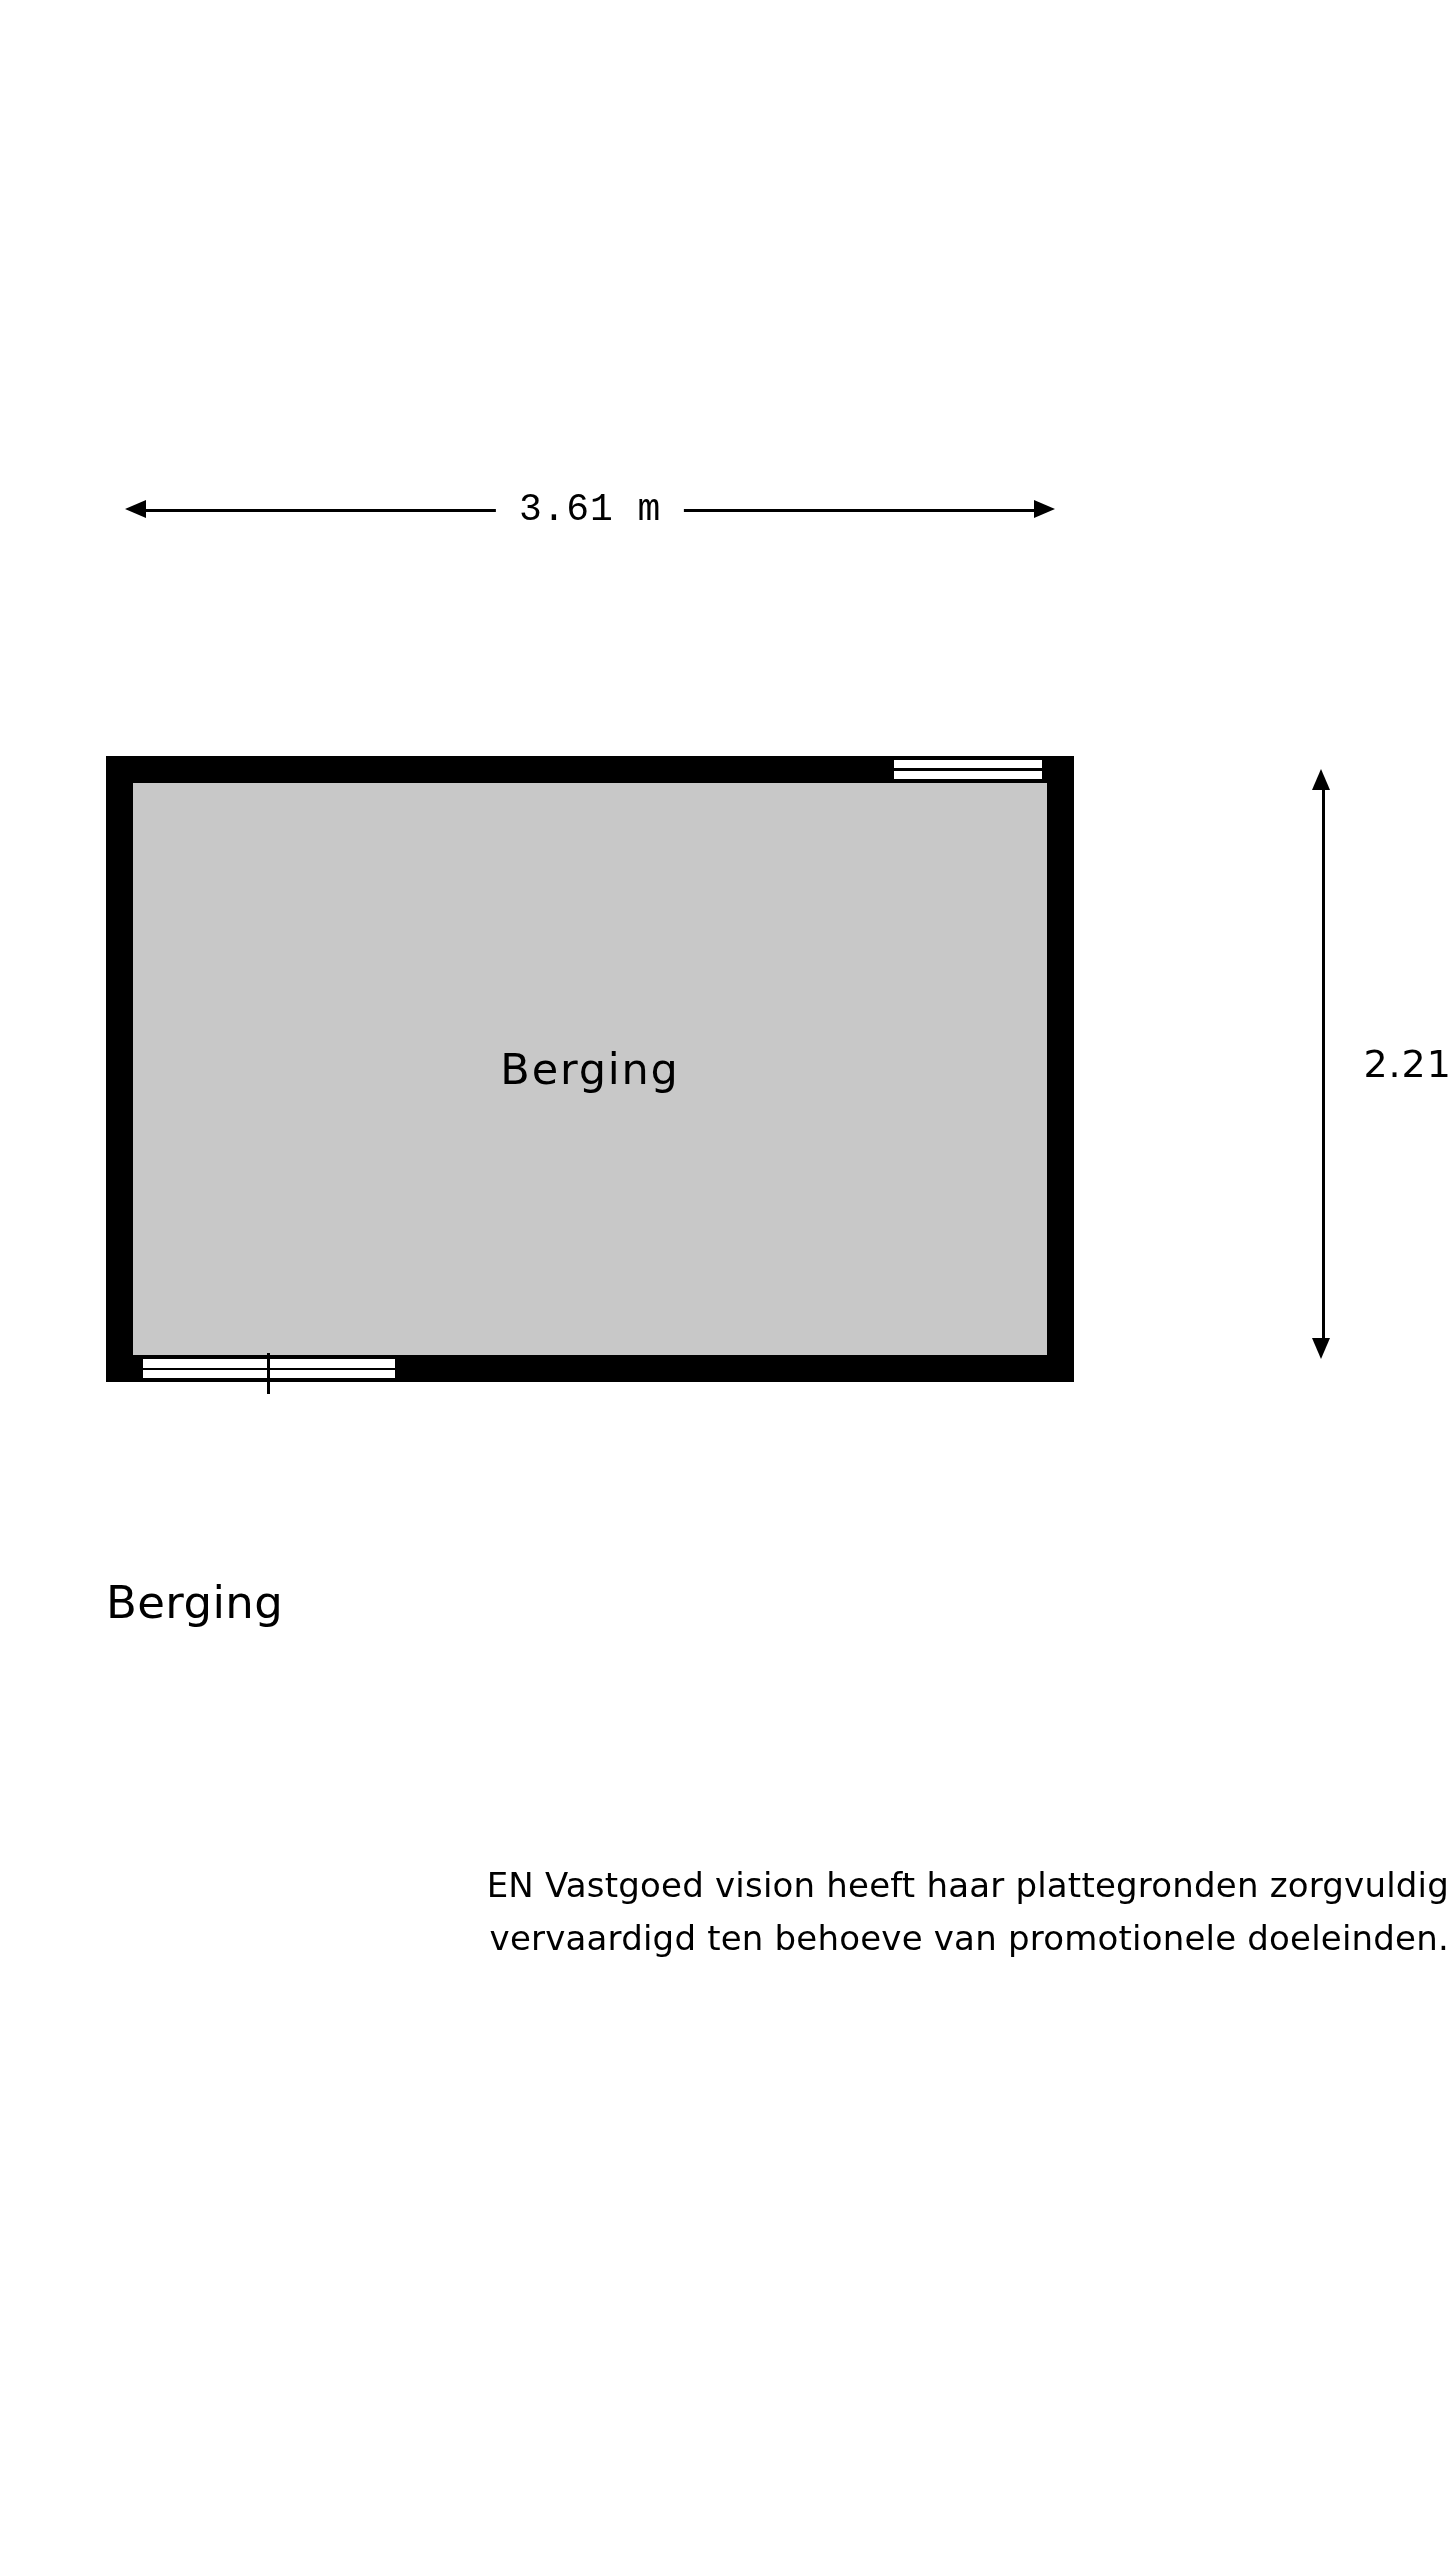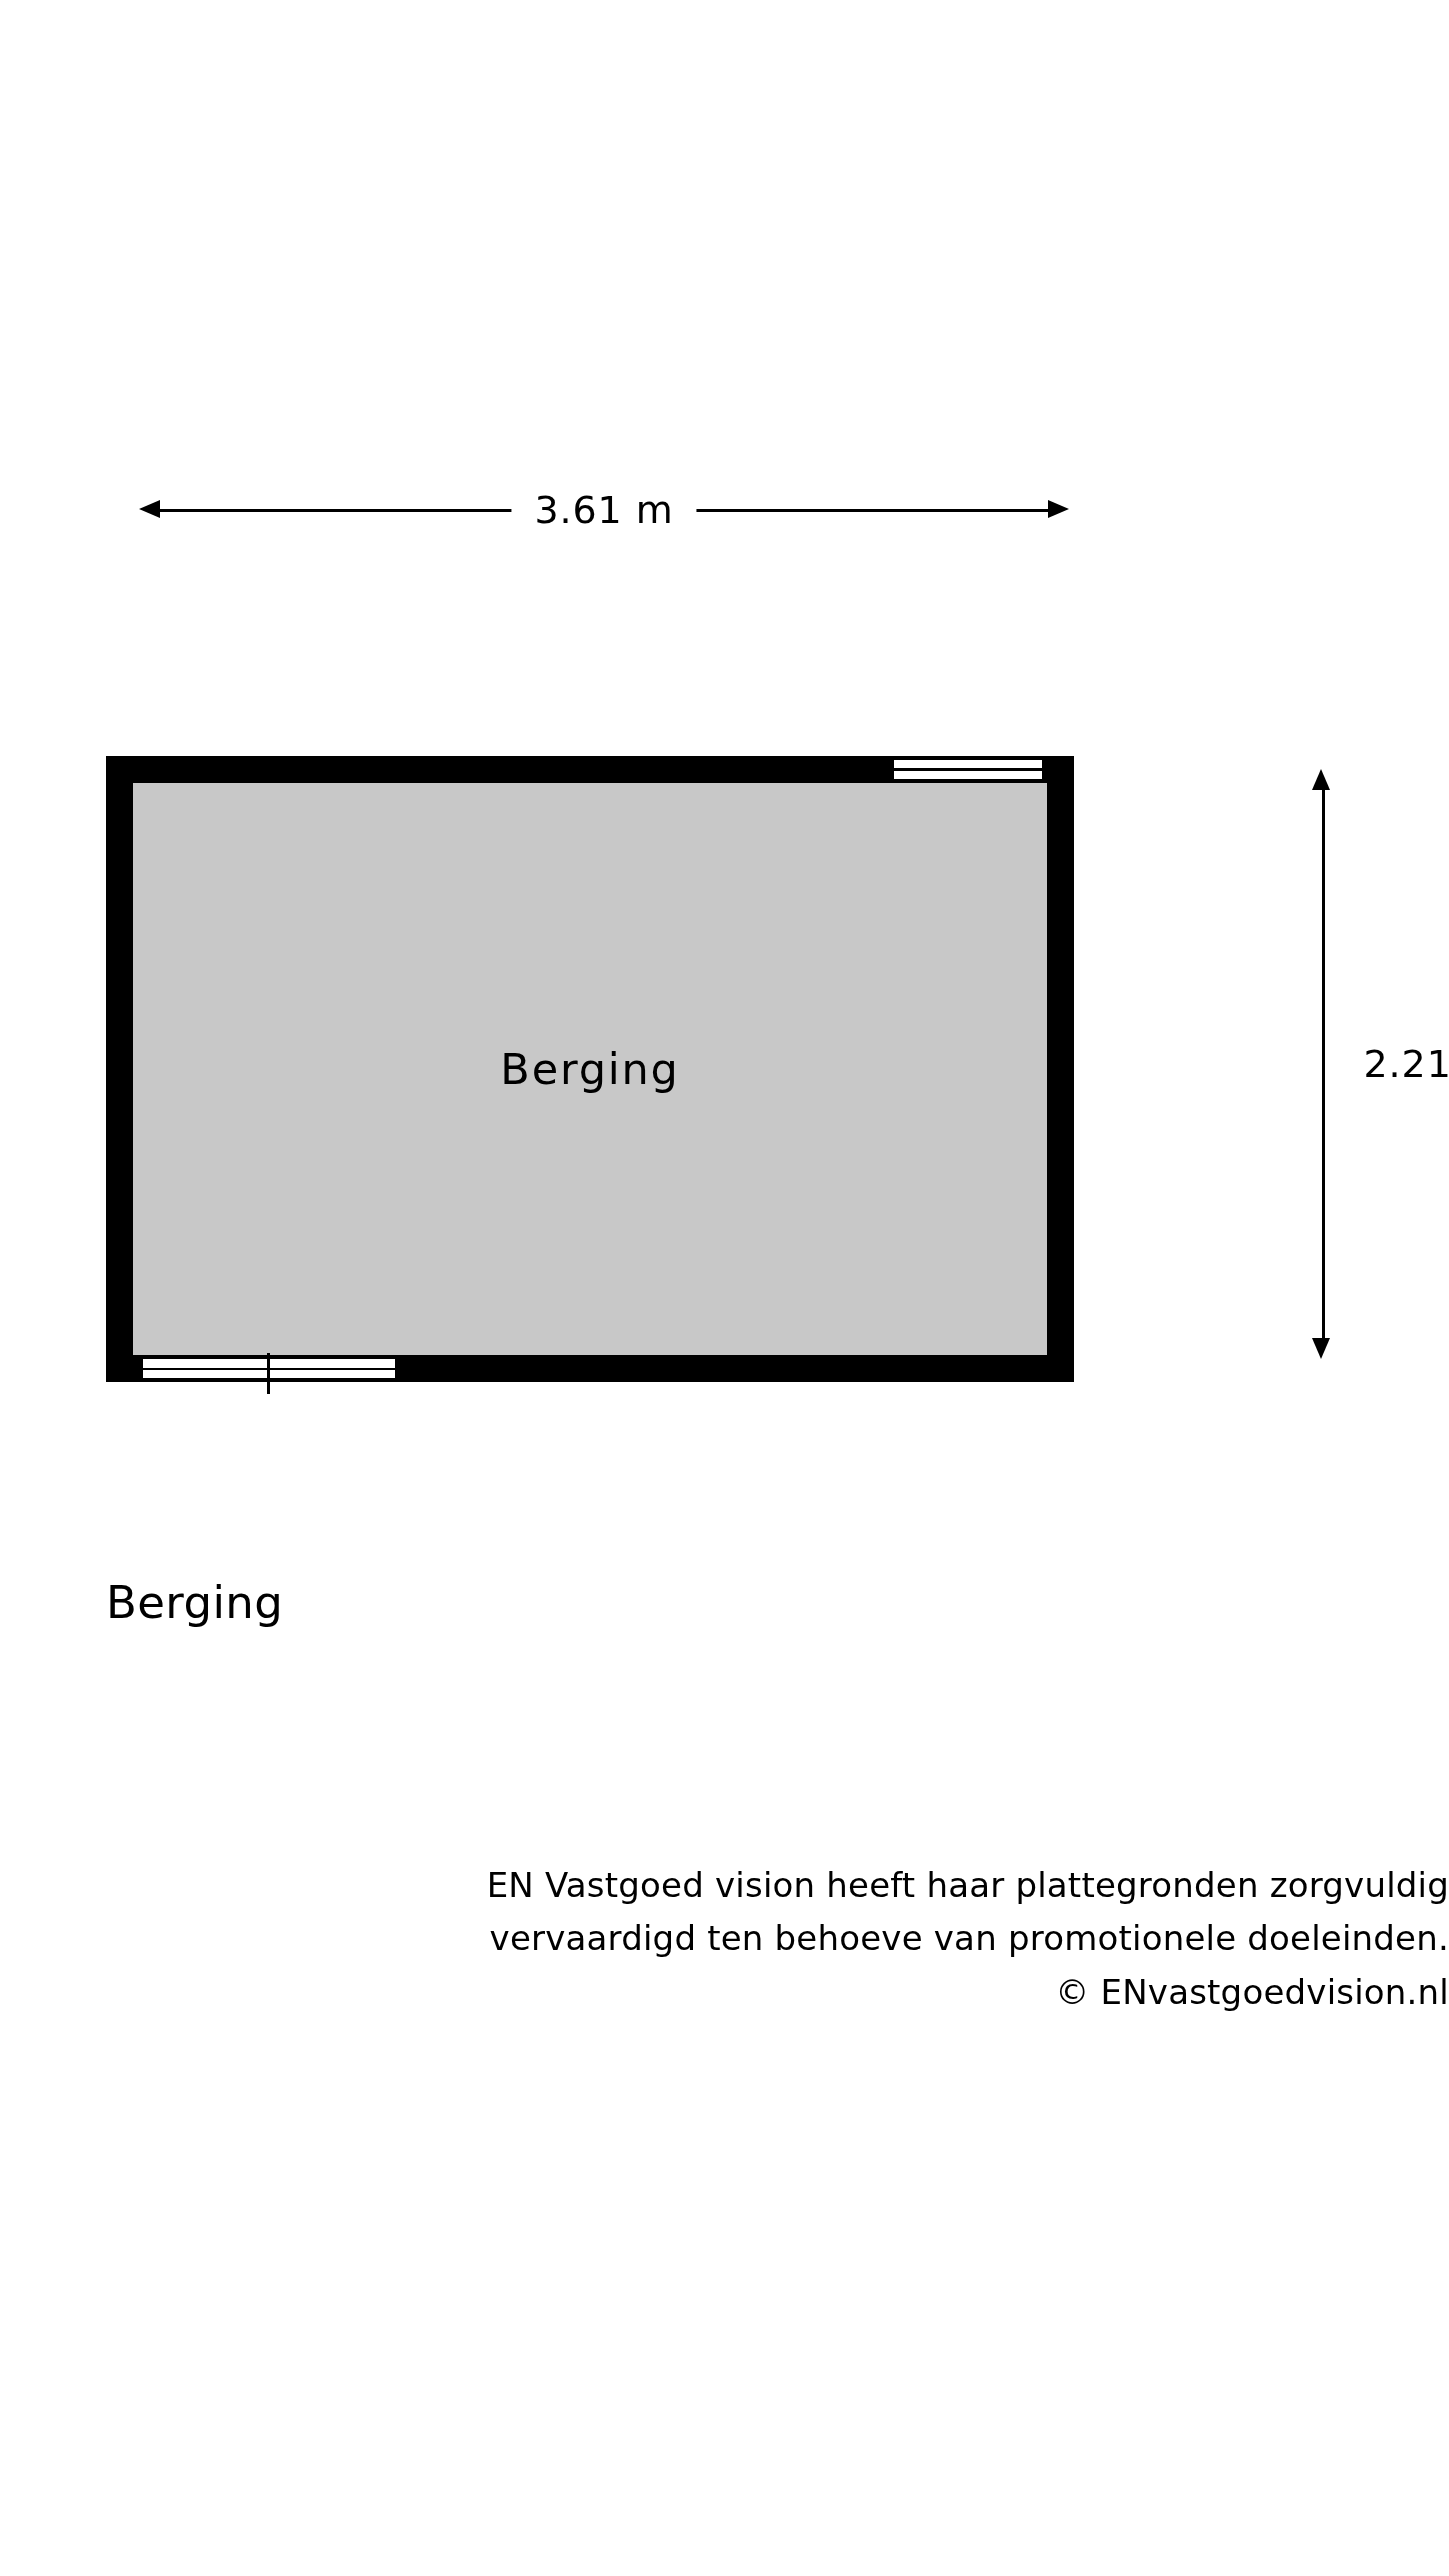--- a/index.html
+++ b/index.html
@@ -12,24 +12,25 @@
     height: 2576px;
     position: relative;
     font-family: "DejaVu Sans", sans-serif;
     color: #000000;
     overflow: hidden;
   }
 
   
   #dim-top {
     position: absolute;
-    left: 139px;
+    left: 125px;
     top: 483px;
     width: 930px;
     height: 54px;
+    font-family: Liberation Mono, monospace;
   }
   #dim-top .line {
     position: absolute;
     left: 19.7px;
     right: 19.7px;
     top: 26px;
     height: 2.7px;
     background: #000;
   }
   #dim-top .arrow-left {
@@ -245,15 +246,14 @@
     <span class="cap-r"></span>
   </div>
   <div id="door-mark"></div>
 </div>
 
 <div id="plan-caption">Berging</div>
 
 <div id="disclaimer">
   <div>EN Vastgoed vision heeft haar plattegronden zorgvuldig</div>
   <div>vervaardigd ten behoeve van promotionele doeleinden.</div>
-  <div>© ENvastgoedvision.nl</div>
 </div>
 
 
 </body></html>

